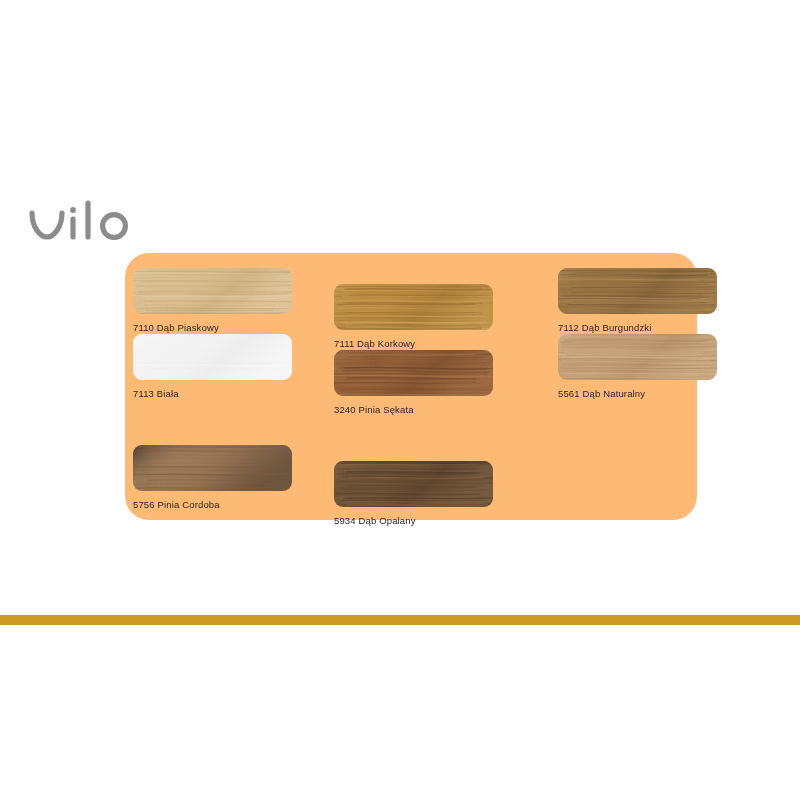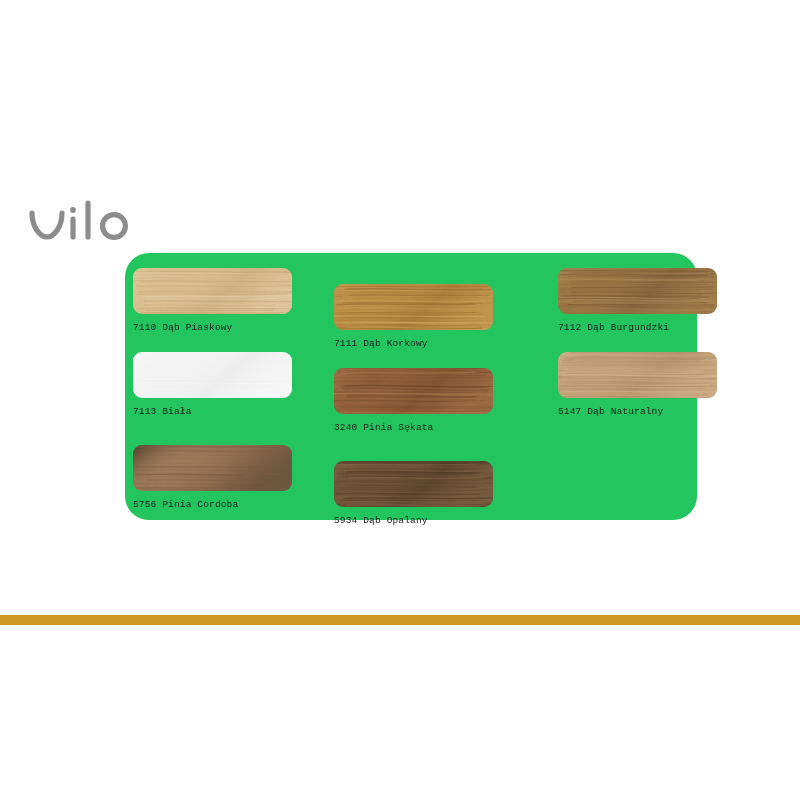--- a/index.html
+++ b/index.html
@@ -44,21 +44,21 @@
   }
 
   .swatch-cell {
     position: absolute;
     width: 159px;
   }
   .swatch-cell.col0 { left: 8px; }
   .swatch-cell.col1 { left: 209px; margin-top: 16px; }
   .swatch-cell.col2 { left: 409px; margin-left: 24px; }
   .swatch-cell.row0 { top: 15px; }
-  .swatch-cell.row1 { top: 99px; }
+  .swatch-cell.row1 { top: 81px; }
   .swatch-cell.row2 { top: 192px; }
 
   .swatch-chip {
     width: 159px;
     height: 46px;
     border-radius: 9px;
     position: relative;
     overflow: hidden;
   }
 
@@ -99,21 +99,21 @@
 
       <path d="M62 6 L62 40"></path>
     </g>
 
     <circle cx="47" cy="13" r="2.9" fill="#8c8c8c"></circle>
 
     <circle cx="88" cy="29" r="11.4" fill="none" stroke="#8c8c8c" stroke-width="5.2"></circle>
   </svg>
 </div>
 
-<div id="swatch-panel" style="background: #22c55e; border-radius: 24px; font-family: Liberation Mono, monospace;">
+<div id="swatch-panel" style="background: #fdba74; border-radius: 24px;">
   <div class="swatch-grid" id="swatch-grid">
       <div class="swatch-cell row0 col0">
         <div class="swatch-chip" style="background: rgb(217, 189, 142);">
           <svg class="grain" viewBox="0 0 159 46" preserveAspectRatio="none">
             <defs>
               <linearGradient id="g0" x1="0" y1="0" x2="1" y2="0.35">
                 <stop offset="0" stop-color="#e8d4ae" stop-opacity="0.55"></stop>
                 <stop offset="0.35" stop-color="#d9bd8e" stop-opacity="0"></stop>
                 <stop offset="0.68" stop-color="#c2a271" stop-opacity="0.4"></stop>
                 <stop offset="1" stop-color="#e8d4ae" stop-opacity="0.3"></stop>
@@ -455,21 +455,21 @@
             <path d="M1.5,43.4 C48.8,40.4 103.9,46.4 159.0,44.2" fill="none" stroke="#d9bb96" stroke-width="1.08" stroke-opacity="0.41"></path>
             <path d="M11.8,0.5 C52.1,-0.8 99.1,1.9 146.1,0.3" fill="none" stroke="#a8855d" stroke-width="1.39" stroke-opacity="0.26"></path>
             <path d="M3.2,20.1 C47.6,18.2 99.3,22.1 151.1,20.5" fill="none" stroke="#d9bb96" stroke-width="0.59" stroke-opacity="0.48"></path>
             <path d="M11.3,11.9 C52.3,10.6 100.3,13.2 148.2,11.4" fill="none" stroke="#d9bb96" stroke-width="0.80" stroke-opacity="0.23"></path>
             <path d="M2.3,43.0 C46.6,41.2 98.4,44.7 150.1,42.2" fill="none" stroke="#a8855d" stroke-width="1.17" stroke-opacity="0.18"></path>
             <path d="M14.3,8.3 C57.4,6.1 107.6,10.6 157.9,7.7" fill="none" stroke="#d9bb96" stroke-width="1.43" stroke-opacity="0.23"></path>
             <path d="M-0.8,12.1 C46.6,11.3 102.0,12.8 157.4,12.6" fill="none" stroke="#a8855d" stroke-width="0.87" stroke-opacity="0.29"></path>
             <path d="M4.3,26.2 C48.7,23.3 100.5,29.1 152.3,27.0" fill="none" stroke="#d9bb96" stroke-width="1.22" stroke-opacity="0.24"></path>
           </svg>
         </div>
-        <div class="swatch-label">5147 Dąb Naturalny</div>
+        <div class="swatch-label">5561 Dąb Naturalny</div>
       </div>
       <div class="swatch-cell row2 col0">
         <div class="swatch-chip" style="background: rgb(156, 122, 90);">
           <svg class="grain" viewBox="0 0 159 46" preserveAspectRatio="none">
             <defs>
               <linearGradient id="g6" x1="0" y1="0" x2="1" y2="0.35">
                 <stop offset="0" stop-color="#b59madd" stop-opacity="0.55"></stop>
                 <stop offset="0.35" stop-color="#9c7a5a" stop-opacity="0"></stop>
                 <stop offset="0.68" stop-color="#7b5c41" stop-opacity="0.4"></stop>
                 <stop offset="1" stop-color="#b59madd" stop-opacity="0.3"></stop>

